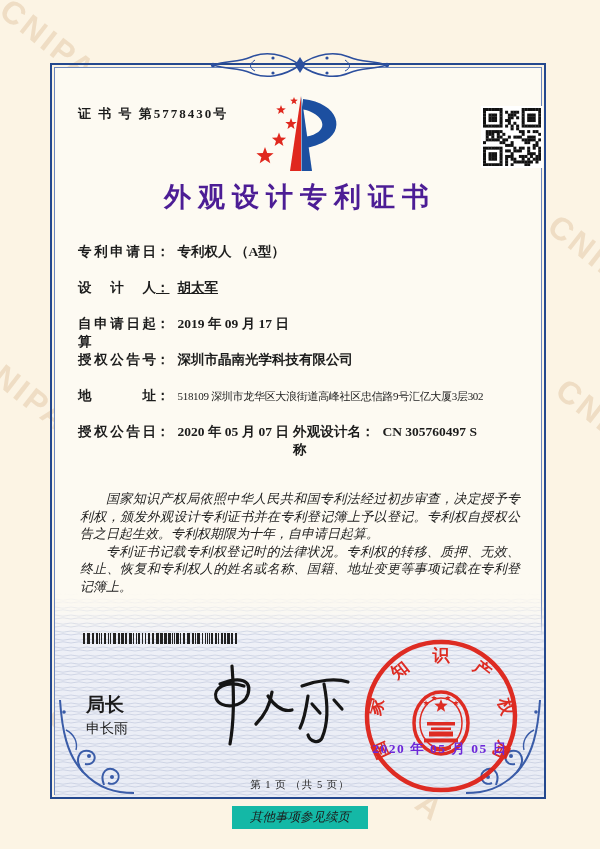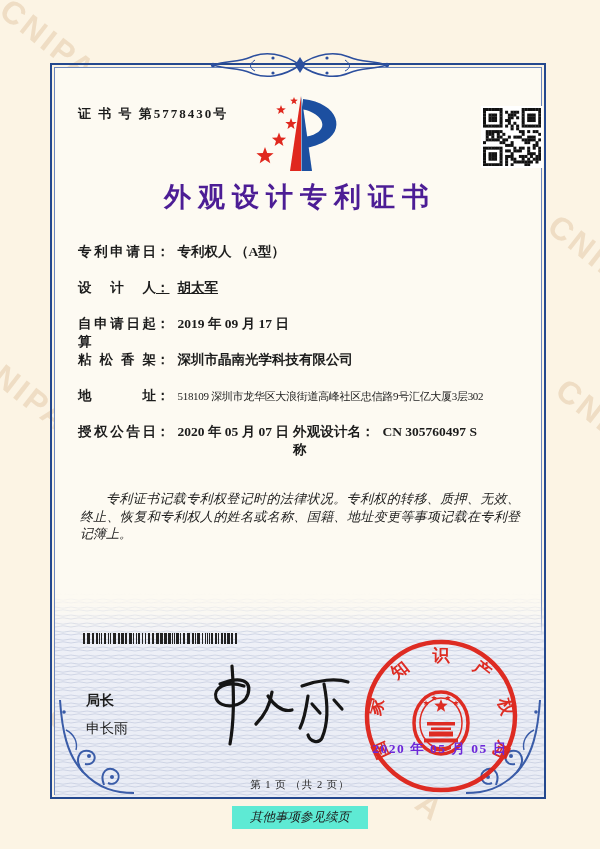--- a/index.html
+++ b/index.html
@@ -59,35 +59,35 @@
   .val{margin-left:8px;font-weight:bold;}
   .val.addr{font-size:11px;font-weight:normal;letter-spacing:-0.3px;margin-top:44px;}
   .frow .grp2{position:absolute;left:215px;top:0;}
   .frow .grp2 .lab{width:68px;}
   .paras{
     position:absolute;left:80px;top:490px;width:440px;z-index:4;
     font-size:13px;line-height:17.5px;text-align:justify;font-style:italic;
   }
   .paras p{margin:0;text-indent:2em;}
   .barcode{position:absolute;left:83px;top:633px;z-index:4;}
-  .signer-title{position:absolute;left:86px;top:692px;z-index:4;font-size:14px;font-weight:bold;font-family:"Liberation Sans",sans-serif;}
+  .signer-title{position:absolute;left:86px;top:692px;z-index:4;font-size:19px;font-weight:bold;font-family:"Liberation Sans",sans-serif;}
   .signer-name{position:absolute;left:86px;top:720px;z-index:4;font-size:14px;font-weight:normal;font-family:"Liberation Sans",sans-serif;}
   .signature{position:absolute;left:190px;top:652px;z-index:5;}
   .seal{position:absolute;left:362px;top:637px;z-index:5;opacity:0.94;}
   .seal-date{
     position:absolute;left:366px;top:740px;width:148px;text-align:center;z-index:6;
     font-size:13.5px;font-weight:bold;letter-spacing:1.5px;color:#6d28d9;
   }
   .page-num{
     position:absolute;left:0;top:778px;width:100%;text-align:center;z-index:4;
     font-size:10.5px;letter-spacing:1px;
   }
   .cont-note{
     position:absolute;left:50%;top:806px;transform:translateX(-50%);z-index:4;
-    background:#5eead4;padding:3px 18px;font-size:12.5px;font-style:italic;
+    background:#14b8a6;padding:3px 18px;font-size:12.5px;font-style:italic;
     white-space:nowrap;
   }
 </style>
 </head>
 <body>
 
 <div id="wm-layer">
     <span class="wm" style="left: -8px; top: 22px;">CNIPA</span>
     <span class="wm" style="left: 150px; top: 98px;">CNIPA</span>
     <span class="wm" style="left: 352px; top: 242px;">CNIPA</span>
@@ -450,34 +450,35 @@
   <div class="frow">
     <span class="lab">专利申请日</span><span class="colon">：</span><span class="val">专利权人 （A型）</span>
   </div>
   <div class="frow" style="margin-top:0;text-decoration:underline;">
     <span class="lab">设计人</span><span class="colon">：</span><span class="val">胡太军</span>
   </div>
   <div class="frow">
     <span class="lab">自申请日起算</span><span class="colon">：</span><span class="val">2019 年 09 月 17 日</span>
   </div>
   <div class="frow">
-    <span class="lab">粘松香架</span><span class="colon">：</span><span class="val">深圳市晶南光学科技有限公司</span>
+    <span class="lab">授权公告号</span><span class="colon">：</span><span class="val">深圳市晶南光学科技有限公司</span>
   </div>
   <div class="frow">
     <span class="lab">地址</span><span class="colon">：</span><span class="val addr">518109 深圳市龙华区大浪街道高峰社区忠信路9号汇亿大厦3层302</span>
   </div>
   <div class="frow">
     <span class="lab">授权公告日</span><span class="colon">：</span><span class="val">2020 年 05 月 07 日</span>
     <span class="grp2">
       <span class="lab">外观设计名称</span><span class="colon">：</span><span class="val">CN 305760497 S</span>
     </span>
   </div>
 </div>
 
 <div class="paras">
+  <p>国家知识产权局依照中华人民共和国专利法经过初步审查，决定授予专利权，颁发外观设计专利证书并在专利登记簿上予以登记。专利权自授权公告之日起生效。专利权期限为十年，自申请日起算。</p>
   <p>专利证书记载专利权登记时的法律状况。专利权的转移、质押、无效、终止、恢复和专利权人的姓名或名称、国籍、地址变更等事项记载在专利登记簿上。</p>
 </div>
 
 <svg class="barcode" id="barcode" width="158" height="11">
     <rect x="0" y="0" width="2" height="11" fill="#222"></rect>
     <rect x="4" y="0" width="3" height="11" fill="#222"></rect>
     <rect x="9" y="0" width="2" height="11" fill="#222"></rect>
     <rect x="13" y="0" width="2" height="11" fill="#222"></rect>
     <rect x="16" y="0" width="1" height="11" fill="#222"></rect>
     <rect x="18" y="0" width="1" height="11" fill="#222"></rect>
@@ -563,14 +564,14 @@
       </g>
     <rect x="65" y="85" width="28" height="3.5"></rect>
     <rect x="69" y="90.5" width="20" height="2.5"></rect>
     <rect x="67" y="94.5" width="24" height="5"></rect>
     <rect x="62" y="101.5" width="34" height="4"></rect>
     <path d="M69,108 q10,6 20,0 l0,4 q-10,5 -20,0 Z"></path>
   </g>
 </svg>
 <div class="seal-date">2020 年 05 月 05 日</div>
 
-<div class="page-num">第 1 页 （共 2 页）</div>
+<div class="page-num">第 1 页 （共 5 页）</div>
 <div class="cont-note">其他事项参见续页</div>
 
 </body></html>

